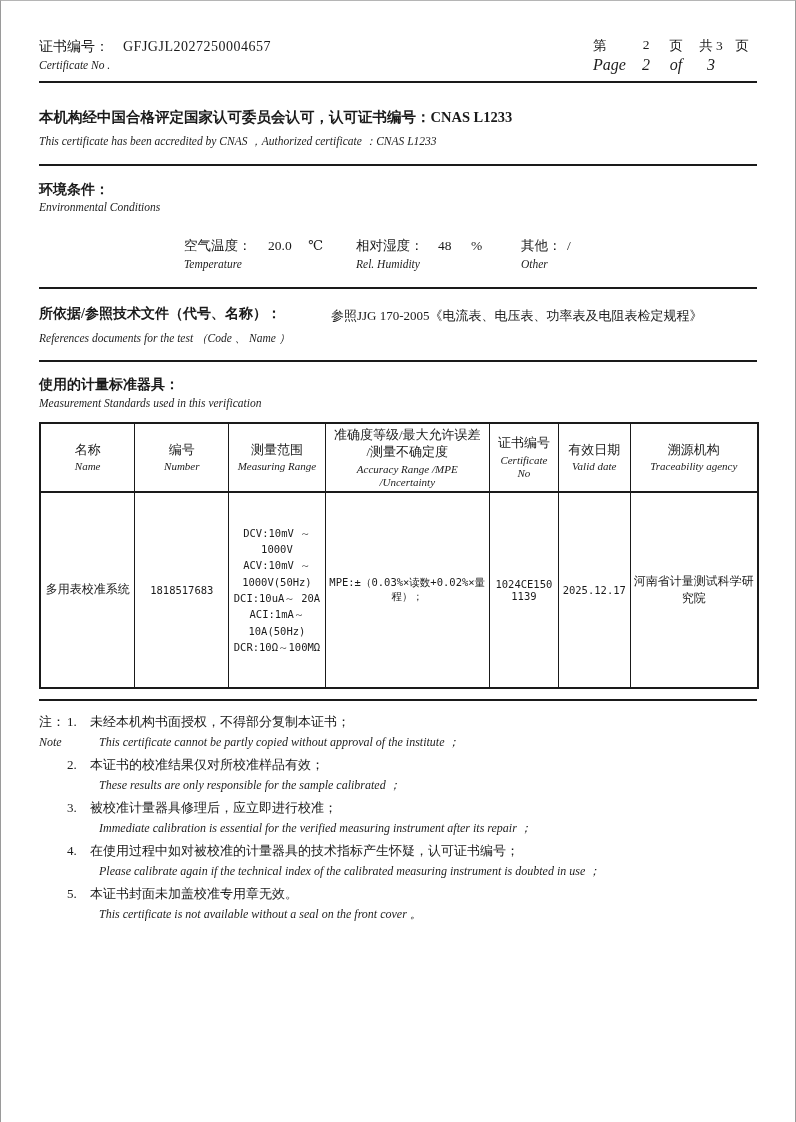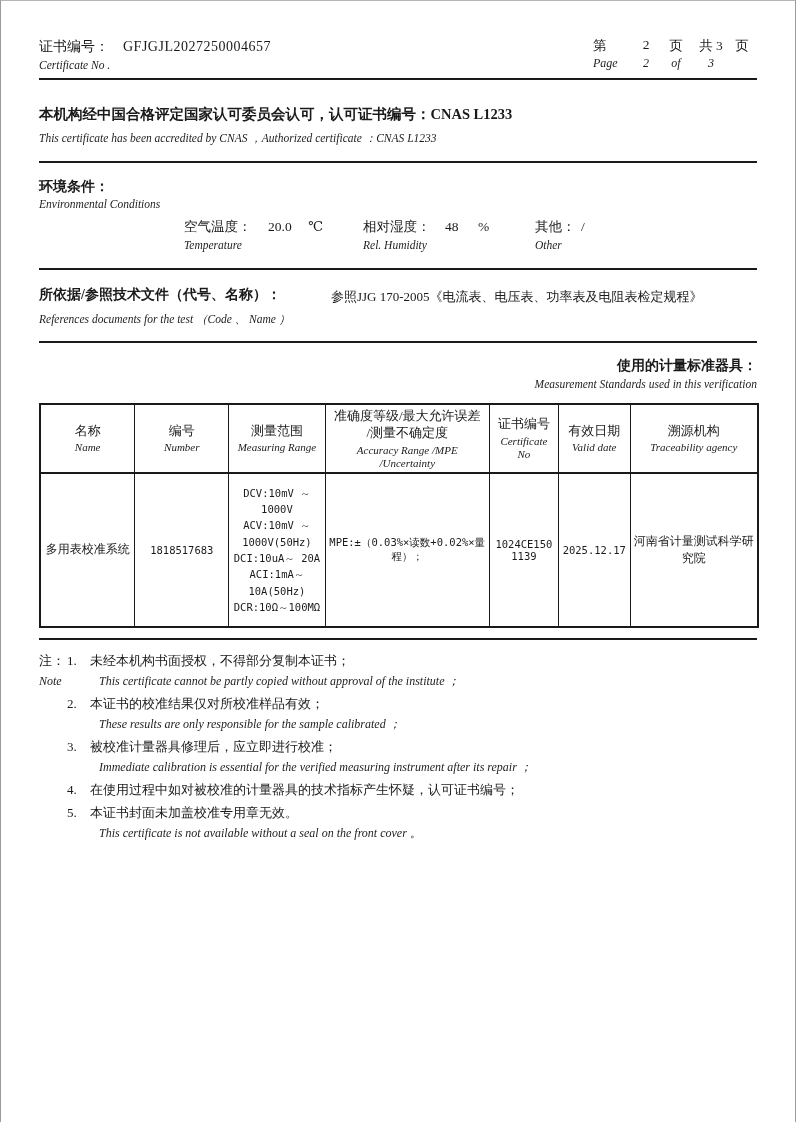--- a/index.html
+++ b/index.html
@@ -25,68 +25,68 @@
   .en { font-style: italic; font-size: 11.5px; color: #1c1c1c; }
   .hdr .en { margin-top: 3px; }
   .pageind { display: flex; flex-direction: column; margin-right: 2px; }
   .pageind .row { display: flex; }
   .pageind .c { text-align: center; font-size: 13.5px; }
   .pageind .c1 { width: 40px; text-align: left; }
   .pageind .c2 { width: 26px; }
   .pageind .c3 { width: 34px; }
   .pageind .c4 { width: 36px; }
   .pageind .c5 { width: 26px; }
-  .pageind .en { margin-top: 1px; font-size: 12px; }
+  .pageind .en { margin-top: 1px; font-size: 16px; }
   .hr1 { margin-top: 7px; }
 
   
   .accr { margin-top: 25px; }
   .accr .zh { font-weight: bold; font-size: 14.5px; }
   .accr .en { margin-top: 7px; }
   .hr2 { margin-top: 15px; height: 1.5px; }
 
   
   .loc { margin-top: 23px; }
   .loc .line { display: flex; align-items: baseline; }
   .loc .lbl { font-weight: bold; font-size: 14px; }
   .loc .val { font-size: 13.5px; margin-left: 24px; }
   .loc .en { margin-top: 2px; }
 
   
   .env { margin-top: 15px; }
   .env .lbl { font-weight: bold; font-size: 14px; }
   .env .en { margin-top: 2px; }
-  .envrow { margin-top: 8px; margin-left: 145px; display: flex; gap: 7px; }
+  .envrow { margin-top: 24px; margin-left: 145px; display: flex; }
   .envrow .grp { display: flex; flex-direction: column; }
   .envrow .top { display: flex; align-items: baseline; font-size: 13.5px; }
   .envrow .en { margin-top: 3px; font-size: 11.5px; }
   .g1 .zl { width: 84px; } .g1 .vv { width: 40px; } .g1 .uu { width: 48px; }
   .g2 { margin-left: 0px; }
   .g2 .zl { width: 82px; } .g2 .vv { width: 33px; } .g2 .uu { width: 50px; }
   .g3 .zl { width: 46px; } .g3 .vv { width: 30px; }
   .hr3 { margin-top: 17px; }
 
   
   .refs { margin-top: 16px; display: flex; }
   .refs .left { width: 292px; }
   .refs .lbl { font-weight: bold; font-size: 14px; }
   .refs .en { margin-top: 8px; }
   .refs .val { font-size: 13px; padding-top: 2px; flex: 1; }
   .hr4 { margin-top: 14px; }
 
   
-  .stds { margin-top: 14px; text-align: right; }
+  .stds { margin-top: 14px; }
   .stds .lbl { font-weight: bold; font-size: 14px; }
   .stds .en { margin-top: 3px; font-family: Liberation Serif, serif; }
 
   table.stdtab { margin-top: 13px; width: 720px; border-collapse: collapse; table-layout: fixed; }
   table.stdtab th, table.stdtab td { border: 1px solid #1a1a1a; vertical-align: middle; text-align: center; padding: 2px 3px; }
   table.stdtab { border: 2px solid #1a1a1a; }
   table.stdtab thead th { border-bottom-width: 2px; height: 63px; font-weight: normal; }
-  table.stdtab tbody td { height: 154px; }
+  table.stdtab tbody td { height: 196px; }
   .th-zh { font-size: 13px; white-space: pre-line; line-height: 1.35; }
   .th-en { font-style: italic; font-size: 11px; margin-top: 2px; line-height: 1.2; }
   .cell-zh { font-size: 12px; }
   .cell-mono { font-family: "DejaVu Sans Mono", "Liberation Mono", monospace, serif; font-size: 10.5px; }
   .cell-range { white-space: pre-line; line-height: 1.55; }
   .cell-break { word-break: break-all; }
   .col1 { width: 13.2%; } .col2 { width: 13.1%; } .col3 { width: 13.4%; }
   .col4 { width: 22.9%; } .col5 { width: 9.6%; } .col6 { width: 10.0%; } .col7 { width: 17.8%; }
   .hr5 { margin-top: 10px; height: 2.5px; }
 
@@ -283,20 +283,25 @@
         <span class="cnote"></span>
         <span class="cnum"></span>
         <span class="ctext en">Immediate calibration is essential for the verified measuring instrument after its repair ；</span>
       </div>
 
       <div class="row zh-row">
         <span class="cnote"></span>
         <span class="cnum">4.</span>
         <span class="ctext">在使用过程中如对被校准的计量器具的技术指标产生怀疑，认可证书编号；</span>
       </div>
+      <div class="row en-row">
+        <span class="cnote"></span>
+        <span class="cnum"></span>
+        <span class="ctext en">Please calibrate again if the technical index of the calibrated measuring instrument is doubted in use ；</span>
+      </div>
 
       <div class="row zh-row">
         <span class="cnote"></span>
         <span class="cnum">5.</span>
         <span class="ctext">本证书封面未加盖校准专用章无效。</span>
       </div>
       <div class="row en-row">
         <span class="cnote"></span>
         <span class="cnum"></span>
         <span class="ctext en">This certificate is not available without a seal on the front cover 。</span>

